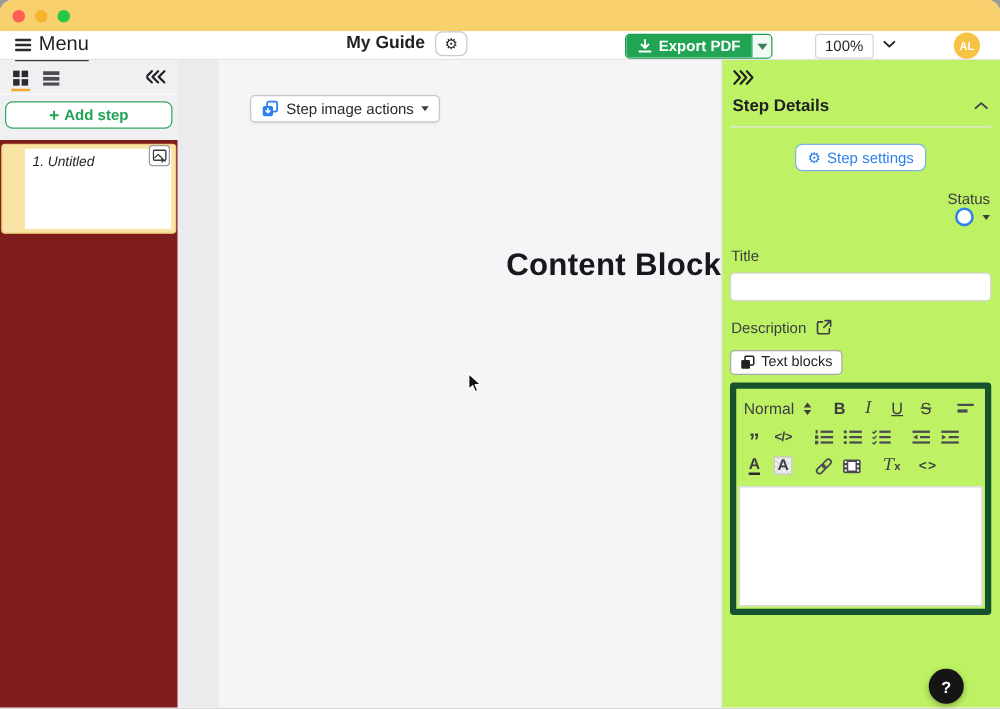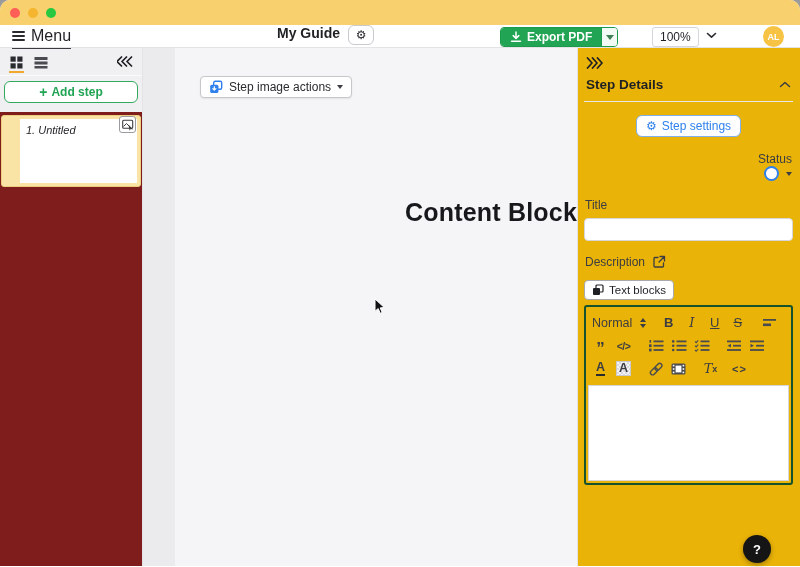--- a/index.html
+++ b/index.html
@@ -54,40 +54,40 @@
   .step-corner-btn { position:absolute; right:4px; top:0px; width:17px; height:17px; background:#fff; border:1px solid #9A9AA0; border-radius:3px; display:flex; align-items:center; justify-content:center; cursor:pointer; }
 
   
   .canvas-col { flex:1; background:#EBEBEE; padding-left:32px; }
   .canvas { position:relative; height:100%; background:#F5F5F7; }
   .sia-btn { position:absolute; left:25px; top:28px; height:22px; background:#fff; border:1px solid #C6C6CB; border-radius:4px; box-shadow:0 1px 2px rgba(0,0,0,.08); display:flex; align-items:center; gap:6px; padding:0 8px; font-size:12px; color:#2A2B2F; cursor:pointer; }
   .content-heading { position:absolute; left:0; right:0; top:150px; text-align:right; font-size:25px; font-weight:bold; color:#17181B; letter-spacing:.2px; }
   .cursor { position:absolute; left:199px; top:250px; }
 
   
-  .panel { width:223px; background:#eab308; border-left:1px solid #E3E3E6; padding:7px 7px 0 6px; position:relative; }
+  .panel { width:223px; background:#bef264; border-left:1px solid #E3E3E6; padding:7px 7px 0 6px; position:relative; }
   .expand-btn { display:inline-flex; cursor:pointer; margin:1px 0 4px 2px; }
   .panel-header { display:flex; align-items:center; justify-content:space-between; padding:4px 2px 9px; border-bottom:1px solid #E7E7EA; }
   .panel-title { font-size:13.5px; font-weight:bold; color:#1F2023; }
   .chev-btn { cursor:pointer; display:flex; }
   .settings-row { display:flex; justify-content:center; margin-top:13px; }
   .settings-btn { height:22px; border:1px solid #7FB0EA; border-radius:6px; background:#fff; color:#2F80ED; font-size:12px; display:flex; align-items:center; gap:5px; padding:0 9px; cursor:pointer; }
   .settings-gear { font-size:12px; color:#2F80ED; }
   .status-row { display:flex; align-items:flex-end; justify-content:space-between; margin-top:15px; padding:0 1px;flex-direction:column; }
   .field-label { font-size:12px; color:#3C3D42; }
   .status-right { display:flex; align-items:center; gap:7px; cursor:pointer; }
   .status-circle { width:15px; height:15px; border-radius:50%; border:2px solid #2F80ED; background:#fff; }
   .title-label { margin-top:17px; padding:0 1px; }
   .title-input { margin-top:6px; width:100%; height:23px; border:1px solid #D6D6DA; border-radius:4px; background:#fff; padding:0 6px; font-size:12px; font-family:inherit; }
   .desc-row { margin-top:14px; display:flex; align-items:center; gap:7px; padding:0 1px; }
   .ext-btn { display:flex; cursor:pointer; }
   .textblocks-btn { margin-top:11px; height:20px; background:#fff; border:1px solid #A8A8AD; border-radius:4px; display:inline-flex; align-items:center; gap:5px; padding:0 7px; font-size:11.5px; color:#1F2023; cursor:pointer; }
 
   
-  .editor { margin-top:5px; border:2px solid #14532d; border-radius:3px; }
+  .editor { margin-top:5px; border:5px solid #14532d; border-radius:3px; }
   .toolbar { padding:4px 6px 5px; }
   .tb-row { display:flex; align-items:center; height:23px; }
   .tb { background:none; border:none; font-family:inherit; font-size:13px; color:#3C3D42; cursor:pointer; padding:0; display:flex; align-items:center; justify-content:center; min-width:17px; height:20px; }
   .tb.bold { font-weight:bold; }
   .tb.italic { font-style:italic; font-family:"DejaVu Serif", serif; }
   .tb.underline { text-decoration:underline; }
   .tb.strike { text-decoration:line-through; }
   .tb.quote { font-size:17px; font-weight:bold; line-height:0.6; padding-top:7px; }
   .tb.codeblk { font-size:10.5px; font-weight:bold; letter-spacing:-.5px; }
   .tb.inlinecode { font-size:11px; font-weight:bold; letter-spacing:1px; }

